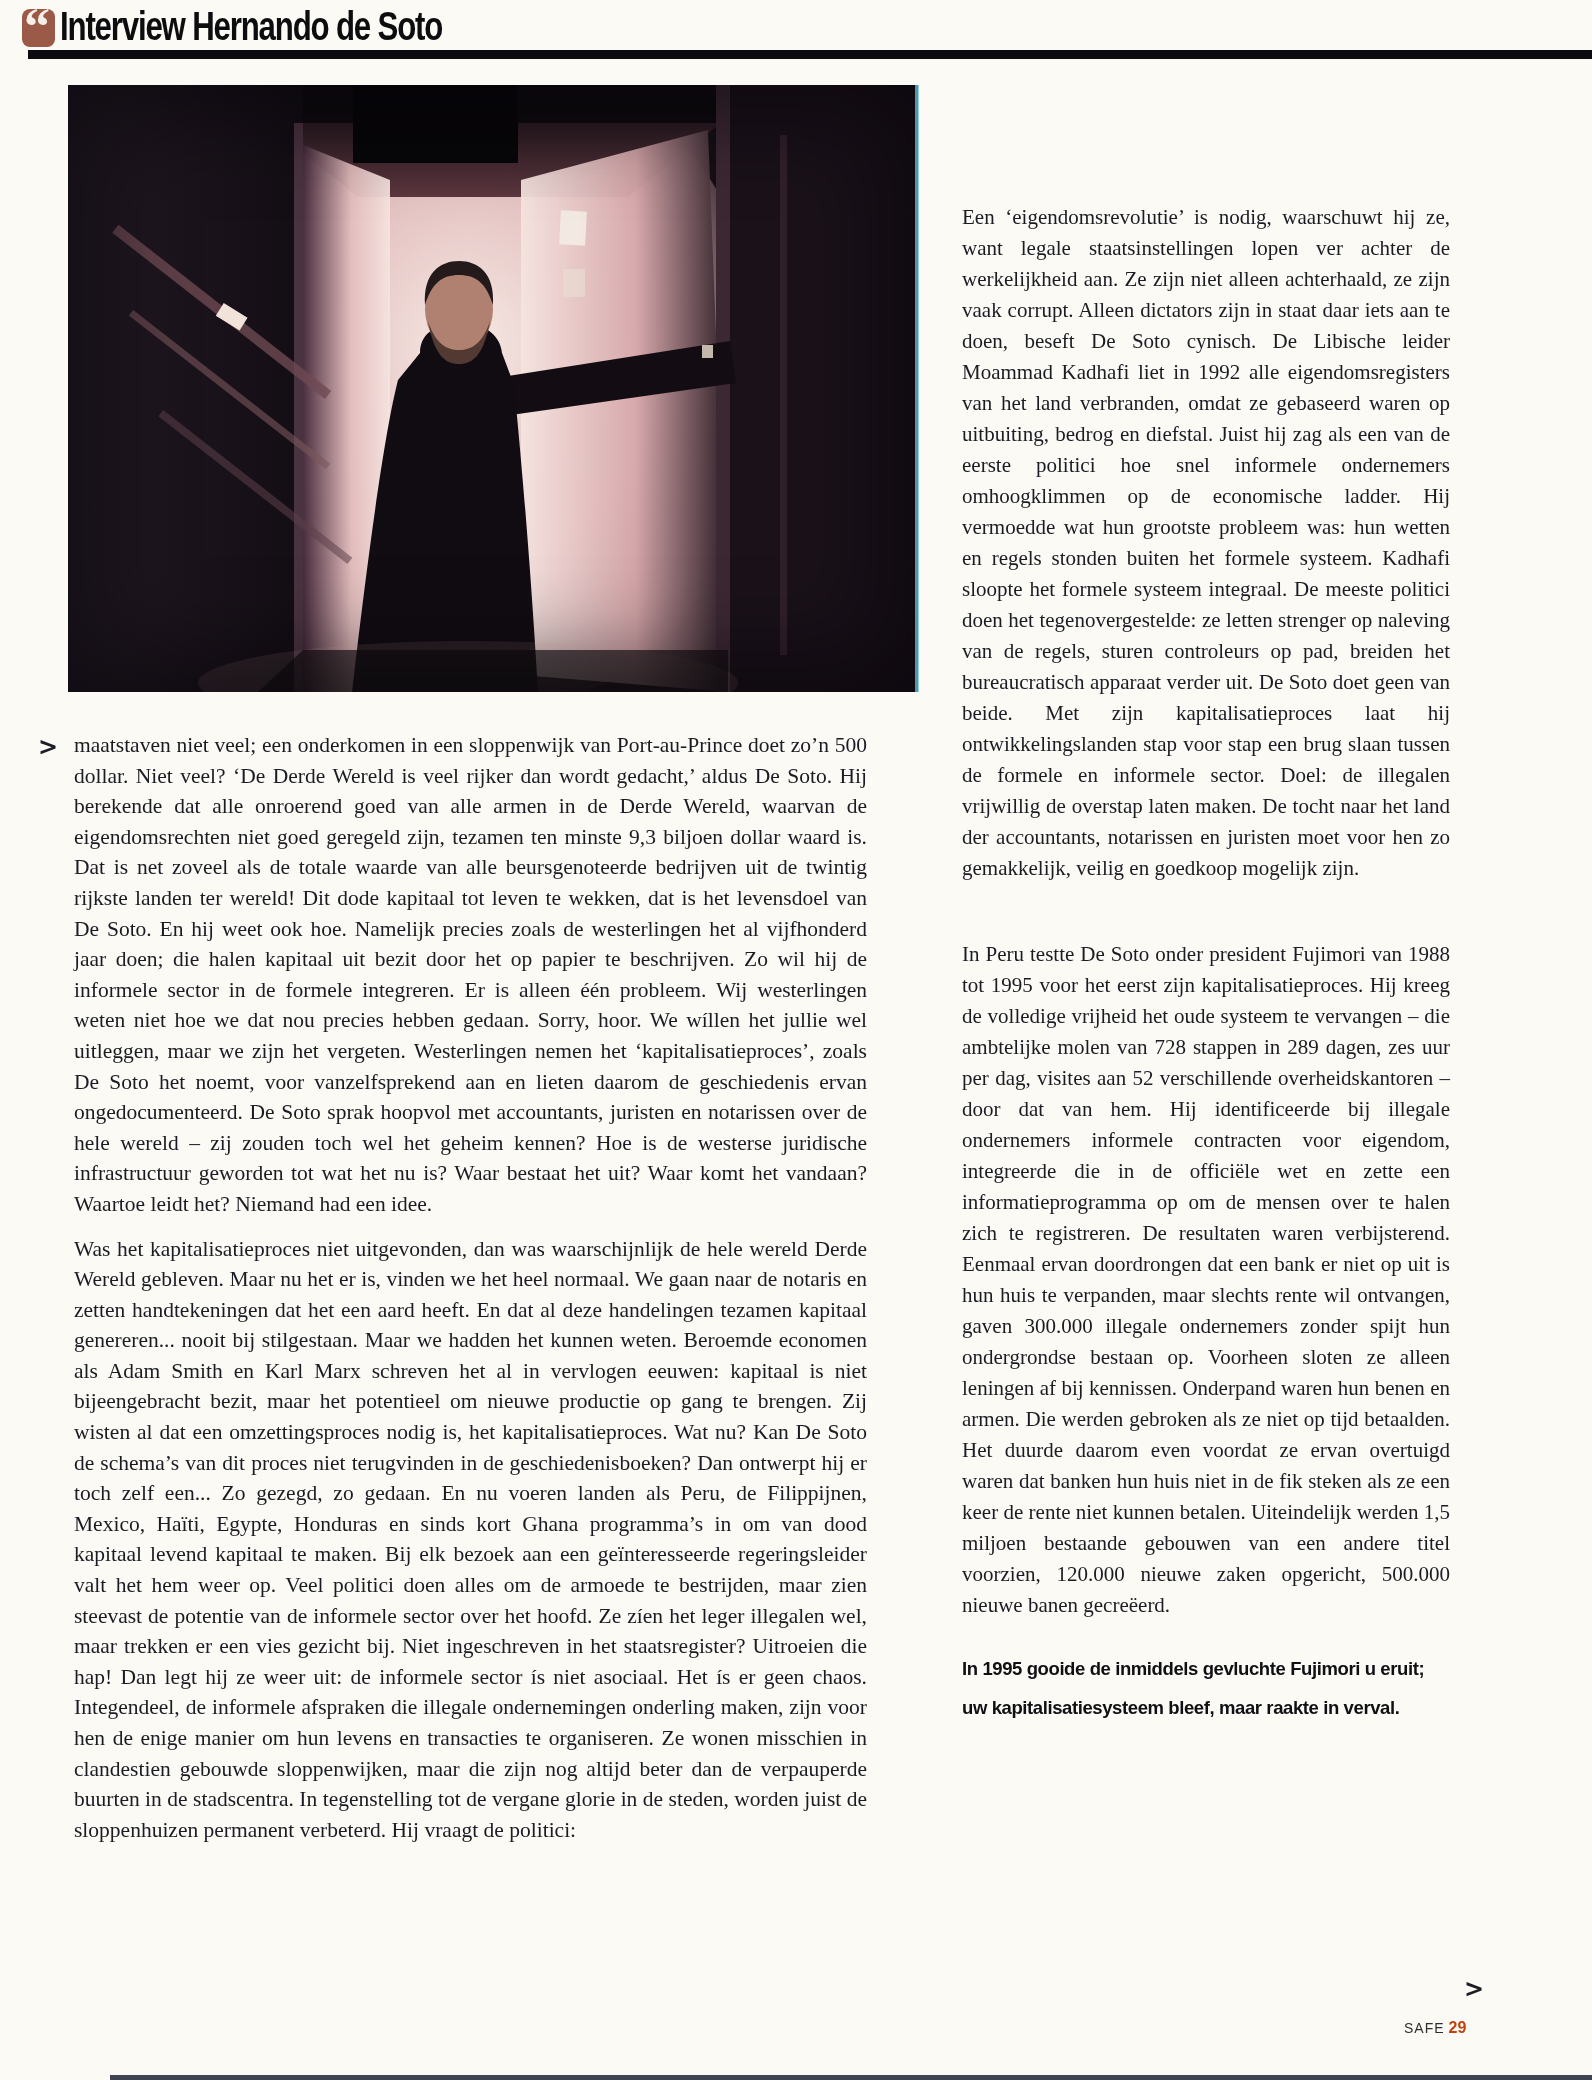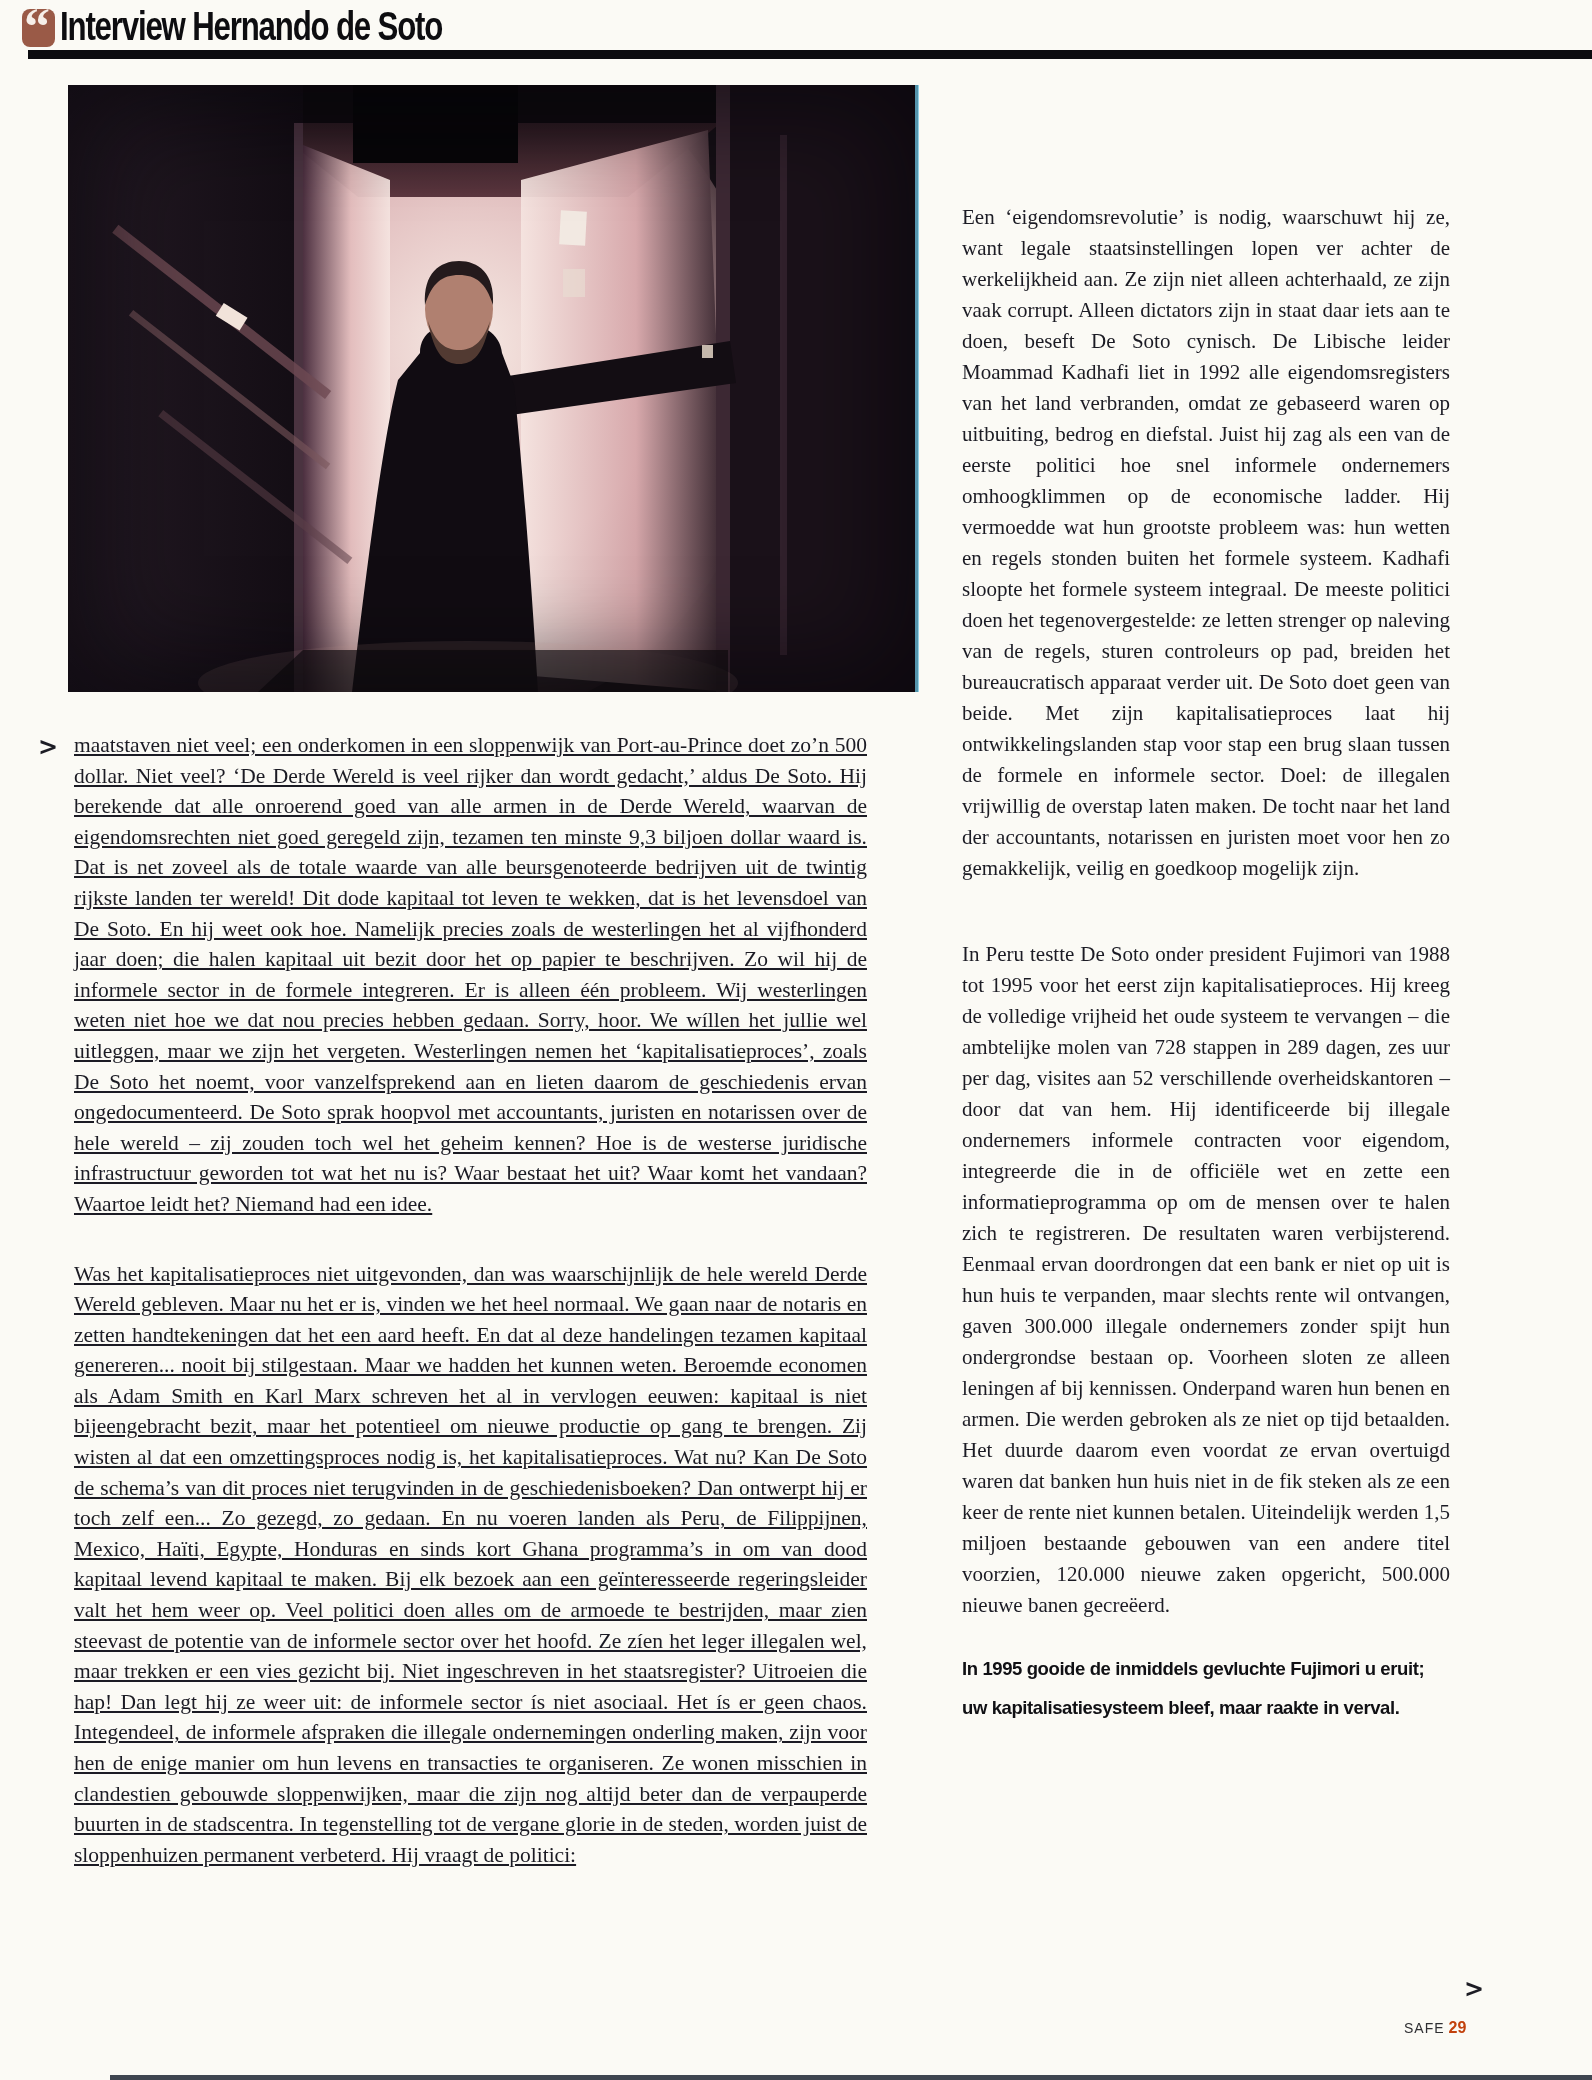--- a/index.html
+++ b/index.html
@@ -41,23 +41,23 @@
   }
   .photo-edge-line{
     position:absolute; left:915px; top:85px; width:4px; height:607px;
     background:#6ec3e0; opacity:.75;
   }
   
   .col{ text-align:justify; hyphens:auto; -webkit-hyphens:auto; }
   .col p{margin:0;}
   .left-col{
     position:absolute; left:74px; top:730px; width:793px;
-    font-size:21.5px; line-height:30.6px;text-decoration:underline;
+    font-size:21.5px; line-height:30.6px;
   }
-  .left-col p + p{margin-top:39px;}
+  .left-col p + p{margin-top:14px;}
   .right-col{
     position:absolute; left:962px; top:202px; width:488px;
     font-size:21px; line-height:31px;
   }
   .right-col p + p{margin-top:55px;}
   .bold-q{
     margin-top:28px !important;
     font-family:"Liberation Sans", sans-serif; font-weight:bold;
     font-size:18.5px; line-height:39px; letter-spacing:-0.4px;
     color:#101014; text-align:left; hyphens:none;

